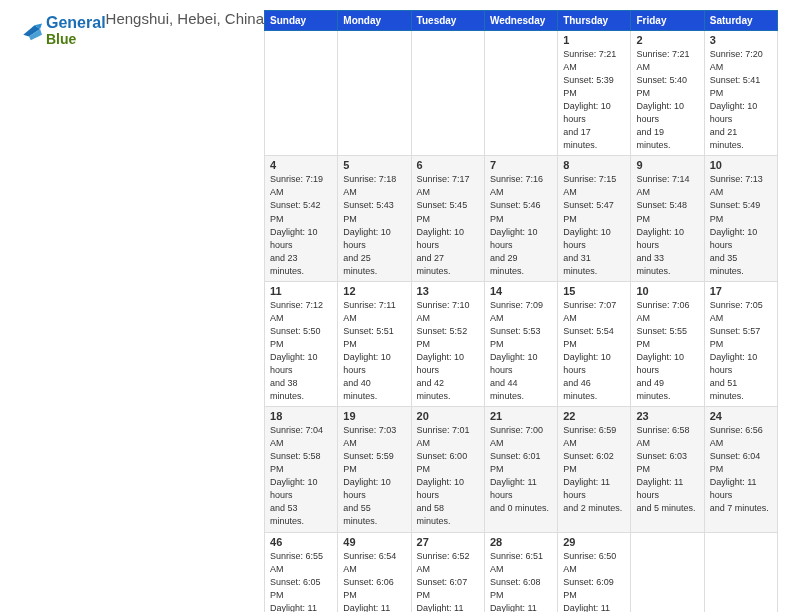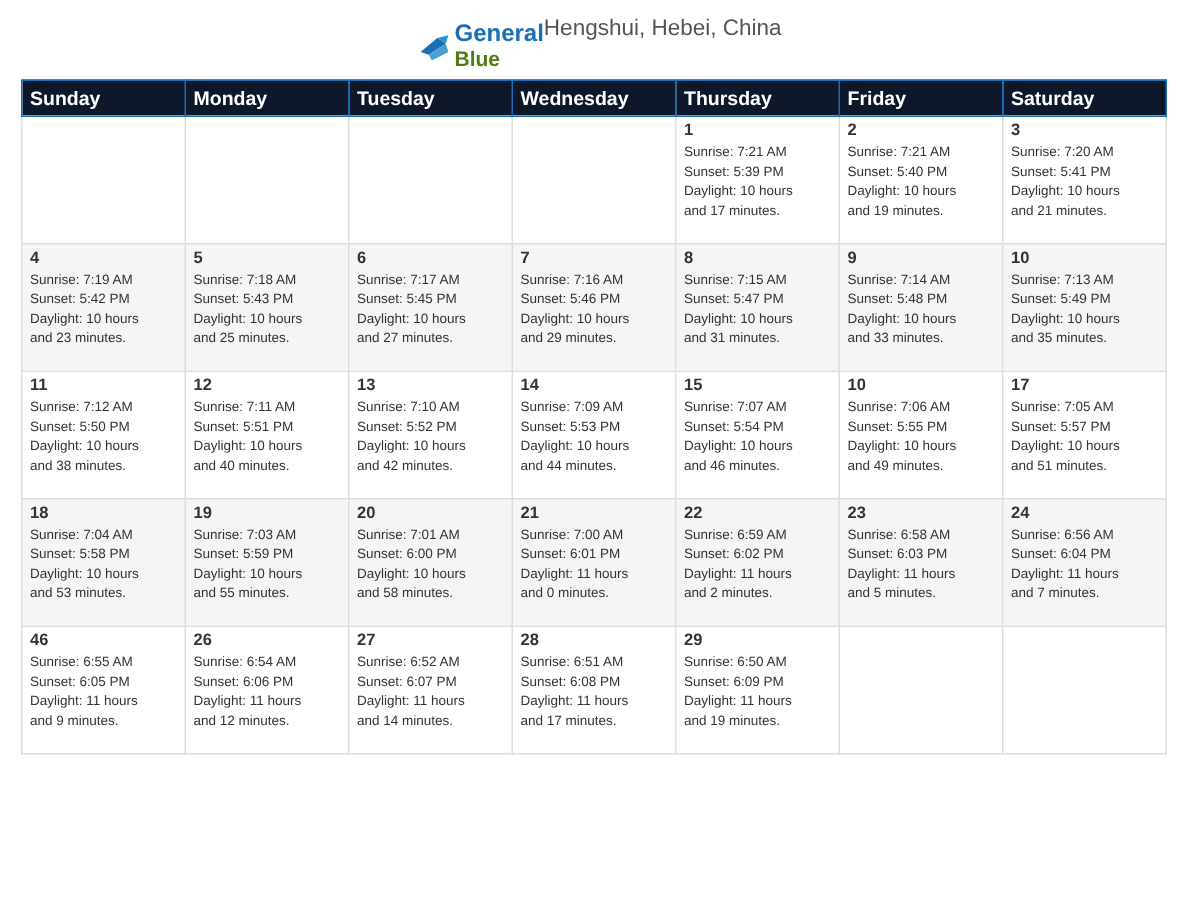--- a/index.html
+++ b/index.html
@@ -8,22 +8,21 @@
       background: #fff;
       width: 792px;
       height: 612px;
       overflow: hidden;
     }
     .page {
       width: 792px;
       height: 492px;
       padding: 10px 14px;
       display: flex;
-      flex-direction: column;
-      align-items: center;
+      flex-direction: row;
     }
     .header-row {
       display: flex;
       align-items: flex-start;
       justify-content: space-between;
       margin-bottom: 6px;
     }
     .logo {
       display: flex;
       align-items: center;
@@ -48,23 +47,23 @@
       color: #555;
     }
     .calendar {
       flex: 1;
       border: 1px solid #ccc;
       border-collapse: collapse;
       width: 100%;
       table-layout: fixed;
     }
     .calendar th {
-      background-color: #0f172a;
+      background-color: #1d4ed8;
       color: #fff;
-      font-size: 13px;
+      font-size: 10px;
       font-weight: bold;
       padding: 4px 5px;
       text-align: left;
       border: 1px solid #1a6eb5;
     }
     .calendar td {
       vertical-align: top;
       border: 1px solid #ddd;
       padding: 3px 5px;
       font-size: 9.2px;
@@ -236,21 +235,21 @@
             <span class="day-num">24</span>
             <div class="day-info">Sunrise: 6:56 AM<br>Sunset: 6:04 PM<br>Daylight: 11 hours<br>and 7 minutes.</div>
           </td>
         </tr>
         <tr class="row-odd">
           <td>
             <span class="day-num">46</span>
             <div class="day-info">Sunrise: 6:55 AM<br>Sunset: 6:05 PM<br>Daylight: 11 hours<br>and 9 minutes.</div>
           </td>
           <td>
-            <span class="day-num">26</span>
+            <span class="day-num">49</span>
             <div class="day-info">Sunrise: 6:54 AM<br>Sunset: 6:06 PM<br>Daylight: 11 hours<br>and 12 minutes.</div>
           </td>
           <td>
             <span class="day-num">27</span>
             <div class="day-info">Sunrise: 6:52 AM<br>Sunset: 6:07 PM<br>Daylight: 11 hours<br>and 14 minutes.</div>
           </td>
           <td>
             <span class="day-num">28</span>
             <div class="day-info">Sunrise: 6:51 AM<br>Sunset: 6:08 PM<br>Daylight: 11 hours<br>and 17 minutes.</div>
           </td>

